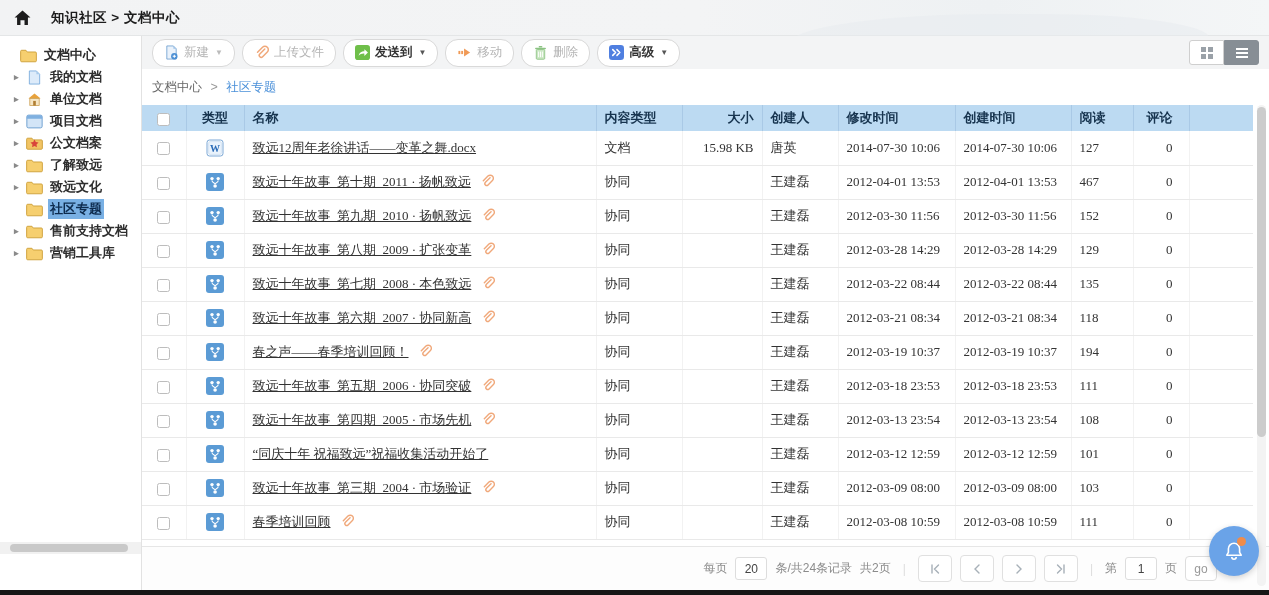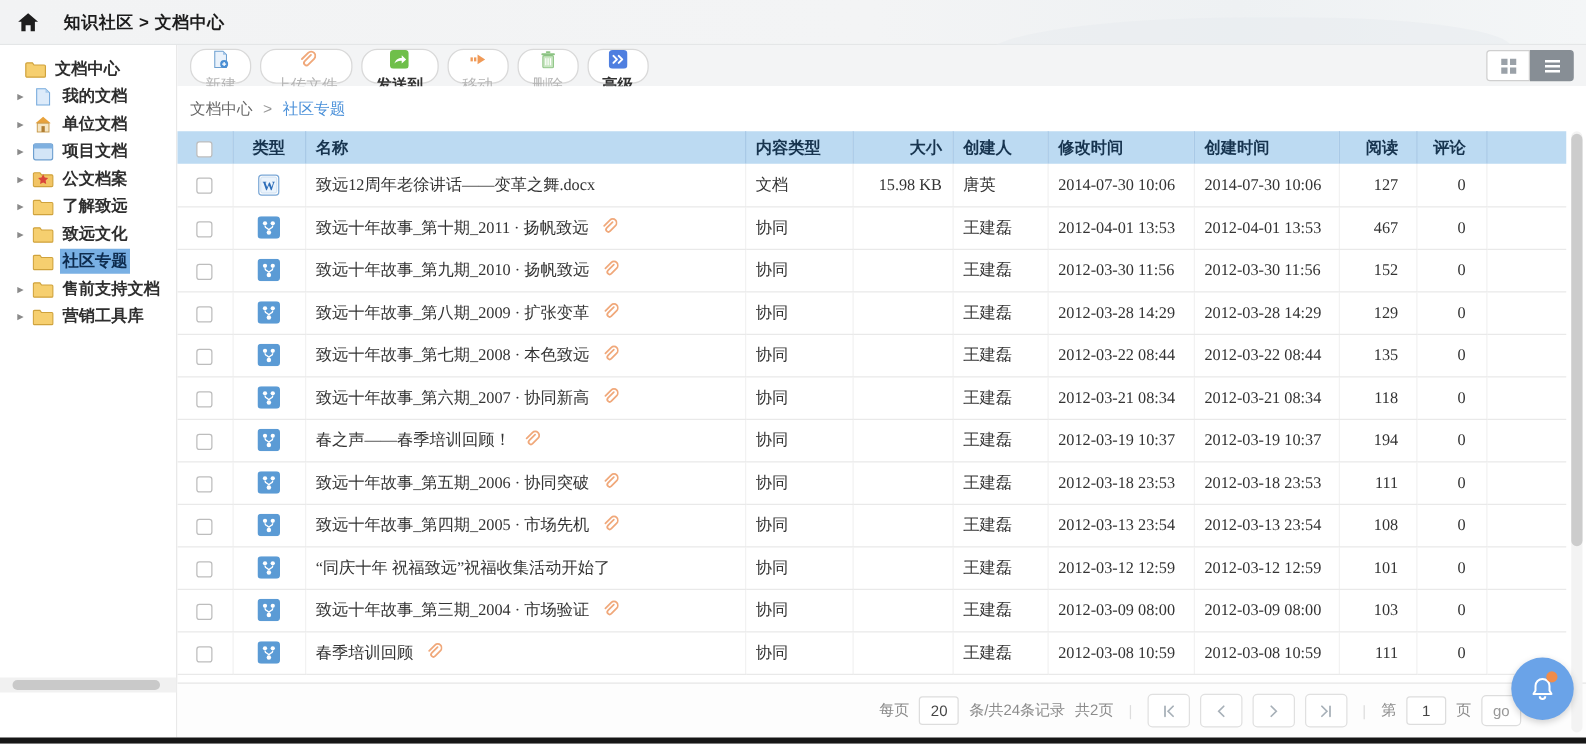--- a/index.html
+++ b/index.html
@@ -27,21 +27,21 @@
   .side-item .s-icon { width:17px; height:15px; margin:0 5px 0 2px; flex:0 0 17px; display:inline-flex; }
   .side-item .s-icon svg { width:100%; height:100%; }
   .side-item .s-label { padding:1px 2px; }
   .side-item.selected .s-label { background:#79b0e4; color:#0d2b4e; }
   .side-hscroll-track { position:absolute; left:0; bottom:36px; width:100%; height:12px; background:#f1f1f1; }
   .side-hscroll-thumb { position:absolute; left:10px; top:2px; width:118px; height:8px; background:#c9c9c9; border-radius:4px; }
 
   
   .toolbar { height:33px; background:#f3f4f5; display:flex; align-items:center; gap:7px; padding:0 10px; position:relative; }
   .tbtn { display:inline-flex; align-items:center; gap:5px; height:28px; padding:0 11px; background:#fff;
-    border:1px solid #d9d9d9; border-radius:13px; font-size:12.5px; cursor:pointer; font-family:"Liberation Sans",sans-serif;flex-direction:column; }
+    border:1px solid #d9d9d9; border-radius:13px; font-size:12.5px; cursor:pointer; font-family:"Liberation Sans",sans-serif; }
   .tbtn .t-icon { width:15px; height:15px; display:inline-flex; }
   .tbtn .t-icon svg { width:100%; height:100%; }
   .tbtn .t-label { color:#333; font-weight:bold; }
   .tbtn.disabled .t-label { color:#b5b5b5; font-weight:normal; }
   .tbtn .caret { font-size:8px; color:#555; margin-left:1px; }
   .tbtn.disabled .caret { color:#bbb; }
   .view-toggle { position:absolute; right:10px; top:4px; display:flex; }
   .vbtn { width:35px; height:25px; border:1px solid #cfcfcf; display:flex; align-items:center; justify-content:center; cursor:pointer; }
   .vbtn.grid { background:#fff; border-radius:3px 0 0 3px; }
   .vbtn.list { background:#878e95; border-color:#878e95; border-radius:0 3px 3px 0; }
@@ -69,32 +69,32 @@
     border-right:1px solid #a9c9e6; font-weight:bold; padding:0 8px; }
   thead th:last-child { border-right:none; }
   th.c-check, td.c-check { width:44px; text-align:center; padding:0; }
   th.c-type, td.c-type { width:58px; text-align:center; padding:0; }
   th.c-name, td.c-name { width:352px; }
   th.c-ctype, td.c-ctype { width:86px; }
   th.c-size, td.c-size { width:80px; text-align:right;padding-left:12px; }
   th.c-creator, td.c-creator { width:76px; }
   th.c-mtime, td.c-mtime { width:117px; }
   th.c-ctime, td.c-ctime { width:116px; }
-  th.c-read, td.c-read { width:62px; text-align:right; padding-right:14px; }
+  th.c-read, td.c-read { width:62px; padding-right:14px; }
   th.c-comment, td.c-comment { width:56px; text-align:right; padding-right:16px; }
   th.c-rest, td.c-rest { border-right:none; }
   tbody td { height:34px; border-bottom:1px solid #e9e9e9; border-right:1px solid #f2f2f2;
     font-size:13px; color:#333; padding:0 8px; overflow:hidden; white-space:nowrap; }
   tbody td:last-child { border-right:none; }
   tbody tr { background:#fff; }
   .cb { display:inline-block; width:13px; height:13px; border:1px solid #bdbdbd; border-radius:2.5px; background:#fff;
     vertical-align:middle; cursor:pointer; }
   .ticon { display:inline-flex; width:18px; height:18px; vertical-align:middle; }
   .ticon svg { width:100%; height:100%; }
-  td.c-name .nm { cursor:pointer; }
+  td.c-name .nm { cursor:pointer;text-decoration:underline; }
   td.c-name .clip { display:inline-flex; width:14px; height:14px; margin-left:6px; vertical-align:-2px; }
   .vscroll-track { position:absolute; right:3px; top:0; width:9px; height:calc(100% + 40px); background:#f3f3f3; border-radius:5px; }
   .vscroll-thumb { position:absolute; right:0; top:2px; width:9px; height:330px; background:#cccccc; border-radius:5px; }
 
   
   .pagefoot { height:44px; border-top:1px solid #e6e6e6; display:flex; align-items:center; justify-content:flex-end;
     gap:8px; padding-right:52px; font-size:12px; color:#8b8b8b; background:#fdfdfd; }
   .pagefoot .box { width:32px; height:23px; border:1px solid #ddd; border-radius:3px; text-align:center;
     font-size:12px; color:#444; background:#fff; font-family:"Liberation Sans",sans-serif; }
   .pagefoot .sep { color:#ddd; margin:0 4px; }

